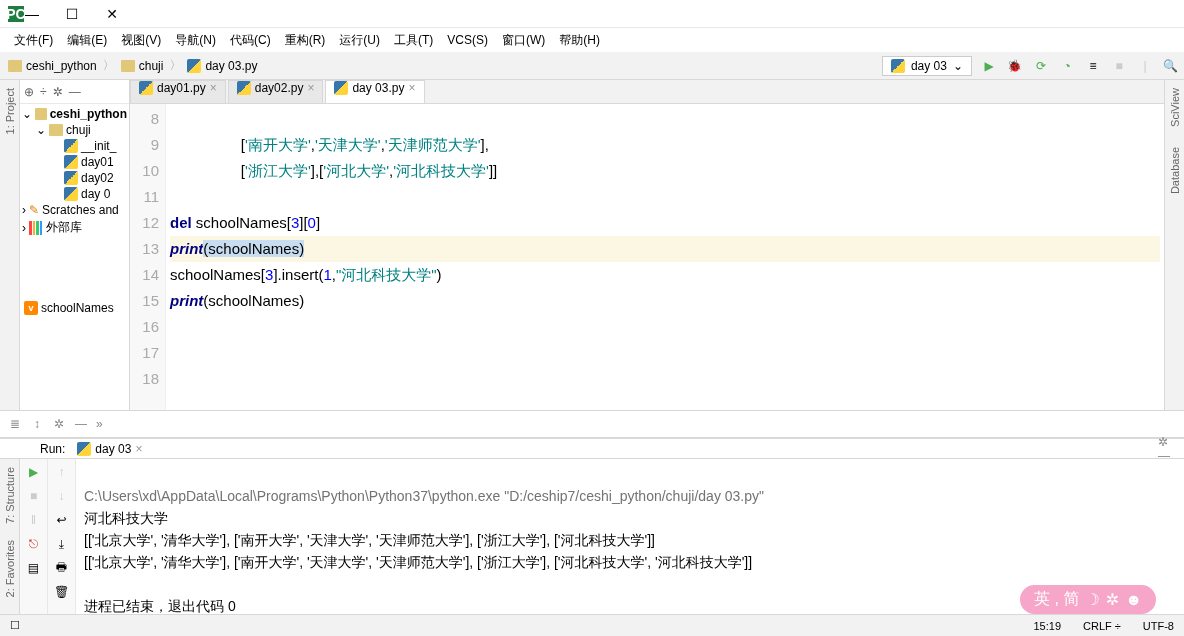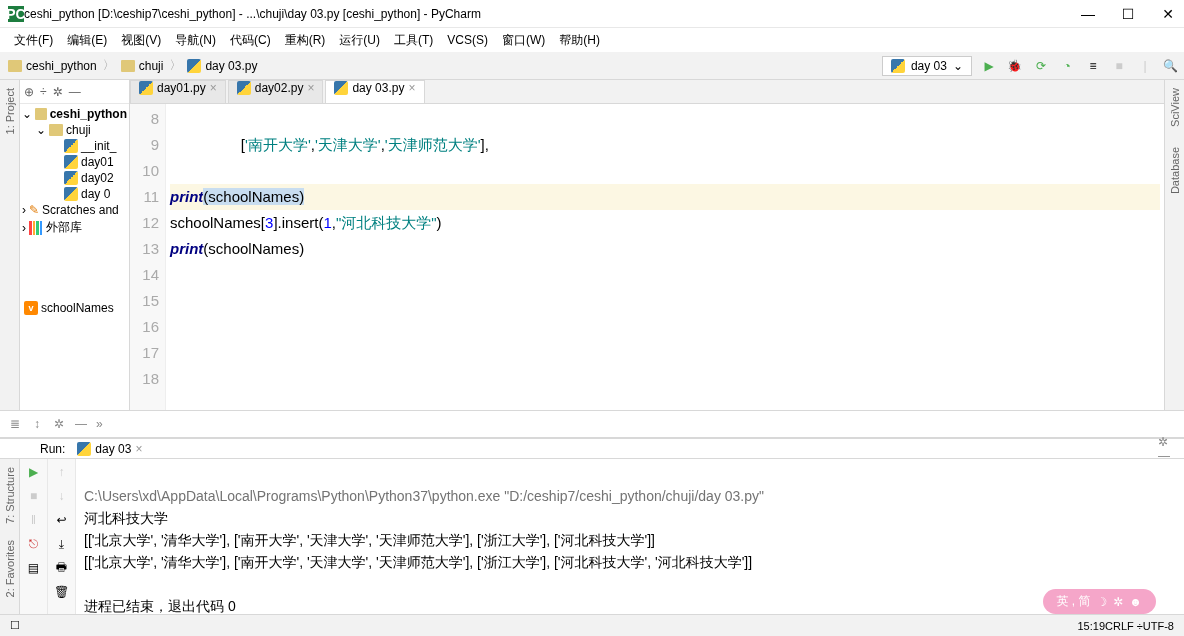--- a/index.html
+++ b/index.html
@@ -55,29 +55,28 @@
 .run-panel { display:flex; height:180px; border-top:1px solid #d8d8d8; }
 .run-left-strip { width:20px; background:#f2f2f2; border-right:1px solid #d8d8d8; display:flex; flex-direction:column; align-items:center; padding-top:4px; }
 .run-tools { width:28px; background:#f8f8f8; border-right:1px solid #e8e8e8; display:flex; flex-direction:column; align-items:center; gap:6px; padding-top:4px; }
 .run-tool { width:18px; height:18px; cursor:pointer; display:flex; align-items:center; justify-content:center; }
 .run-tools2 { width:28px; background:#f8f8f8; border-right:1px solid #e8e8e8; display:flex; flex-direction:column; align-items:center; gap:6px; padding-top:4px; }
 .run-body { flex:1; overflow:auto; }
 .console { font-family:"Consolas","SimSun",monospace; font-size:14px; padding:4px 8px; line-height:22px; white-space:pre; color:#000; }
 .console .path { color:#737373; }
 .console .cn { color:#000; }
 .statusbar { position:absolute; bottom:0; left:0; right:0; height:22px; background:#f2f2f2; border-top:1px solid #d8d8d8; display:flex; align-items:center; padding:0 10px; font-size:11px; }
-.statusbar .sb-right { margin-left:auto; display:flex; gap:0; align-items:center; }
-.badge-pink { position:absolute; right:28px; bottom:22px; background:#f5a6c9; color:#fff; border-radius:16px; padding:4px 14px; font-size:12px; display:flex; align-items:center; gap:6px; }
+.statusbar .sb-right { margin-left:auto; display:flex; gap:22px; align-items:center; }
+.badge-pink { position:absolute; right:28px; bottom:22px; background:#f5a6c9; color:#fff; border-radius:16px; padding:4px 14px; font-size:16px; display:flex; align-items:center; gap:6px; }
 </style>
 </head>
 <body>
 
 <div class="titlebar">
   <div class="titlebar-icon">PC</div>
-  <div class="titlebar-text">ceshi_python [D:\ceship7\ceshi_python] - ...\chuji\day 03.py [ceshi_python] - PyCharm</div>
   <div class="win-btns">
     <div class="win-btn">—</div>
     <div class="win-btn">☐</div>
     <div class="win-btn">✕</div>
   </div>
 </div>
 
 <div class="menubar">
   <span class="menu-item">文件(F)</span>
   <span class="menu-item">编辑(E)</span>
@@ -212,21 +211,23 @@
         <div>13</div>
         <div>14</div>
         <div>15</div>
         <div>16</div>
         <div>17</div>
         <div>18</div>
       </div>
       <div class="code-body">
 <div class="code-line">&nbsp;</div>
 <div class="code-line">                 [<span class="str">'南开大学'</span>,<span class="str">'天津大学'</span>,<span class="str">'天津师范大学'</span>],</div>
+<div class="code-line">                 [<span class="str">'浙江大学'</span>],[<span class="str">'河北大学'</span>,<span class="str">'河北科技大学'</span>]]</div>
 <div class="code-line">&nbsp;</div>
+<div class="code-line"><span class="kw">del</span> schoolNames[<span class="num">3</span>][<span class="num">0</span>]</div>
 <div class="code-line hl"><span class="kw fn">print</span><span class="caret-wrap">(schoolNames)</span></div>
 <div class="code-line">schoolNames[<span class="num">3</span>].insert(<span class="num">1</span>,<span class="str">"河北科技大学"</span>)</div>
 <div class="code-line"><span class="kw fn">print</span>(schoolNames)</div>
 <div class="code-line">&nbsp;</div>
       </div>
     </div>
   </div>
 
   <div class="right-strip">
     <div class="strip-label">SciView</div>

